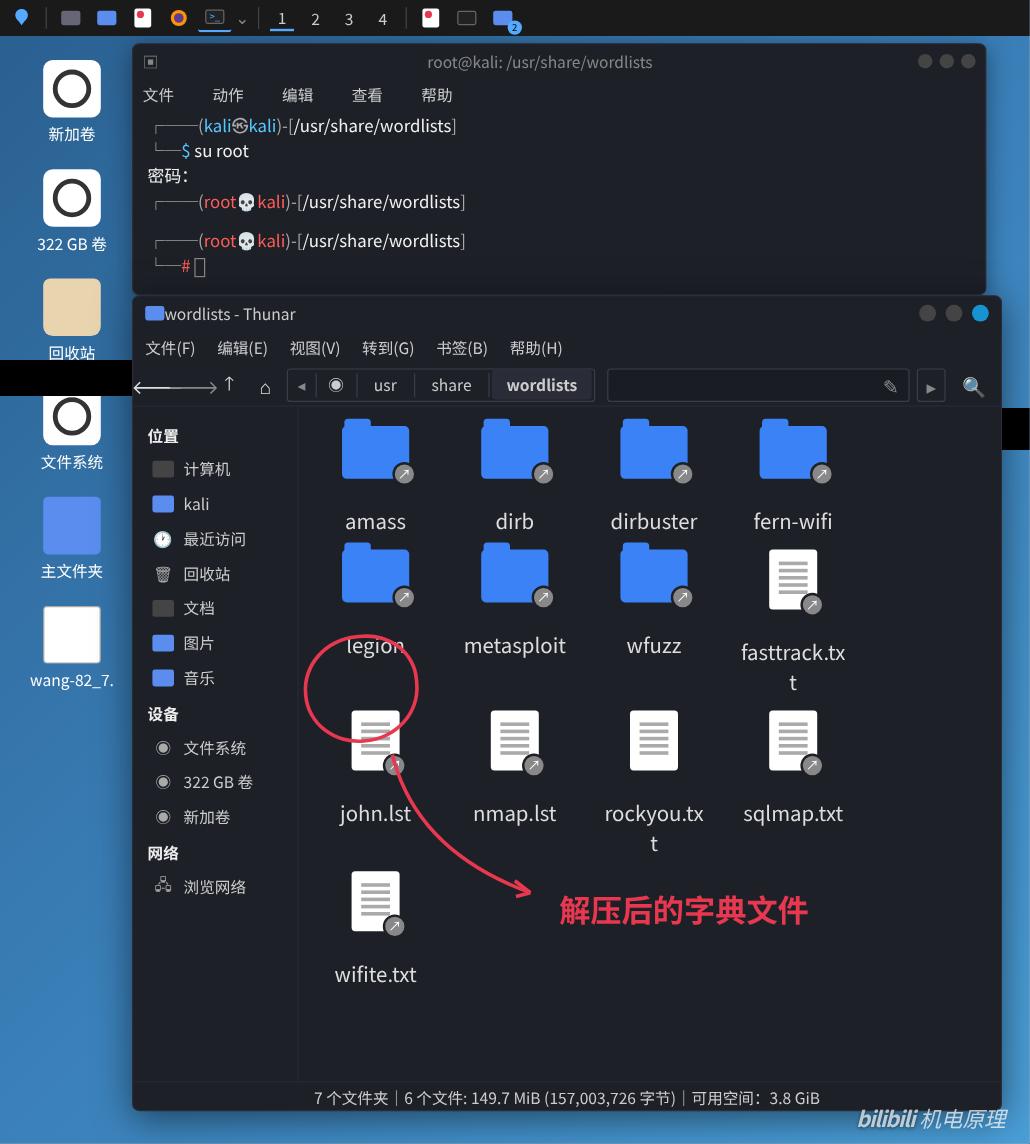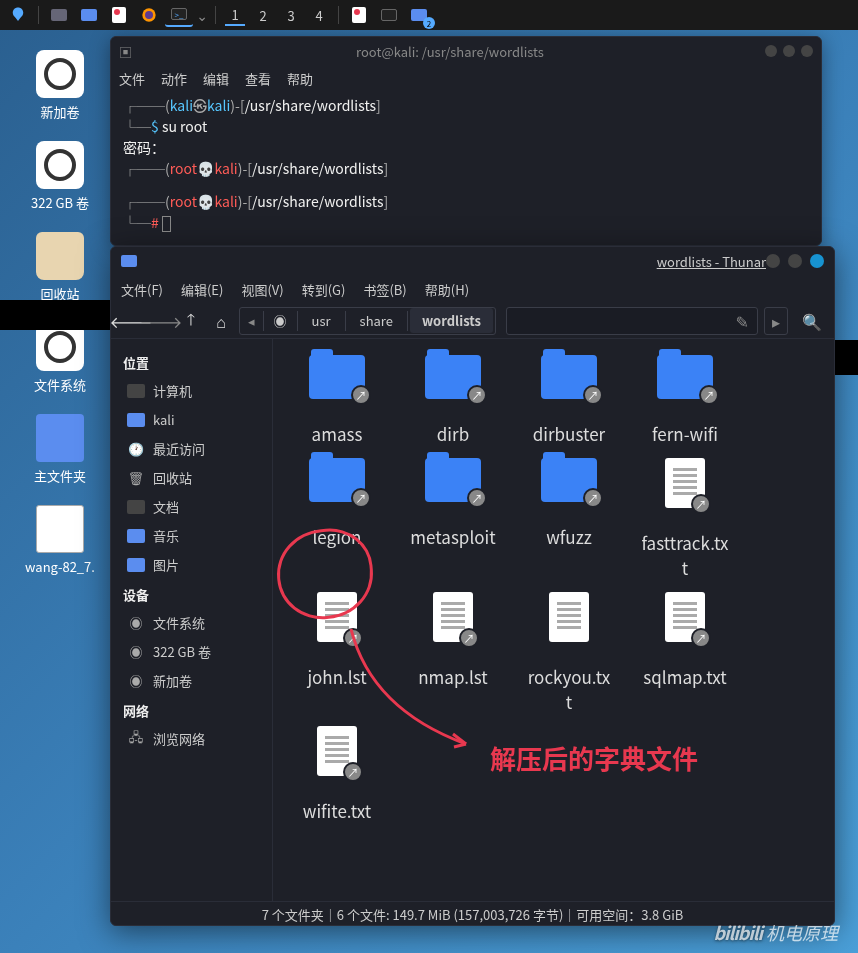--- a/index.html
+++ b/index.html
@@ -23,52 +23,52 @@
 .desktop-icon .ico.trash { background: #e8d5b0; border-radius: 6px 6px 8px 8px; }
 .desktop-icon .ico.folder { background: #5b8def; border-radius: 4px; }
 .desktop-icon .ico.file { background: #fff; border-radius: 3px; border: 1px solid #aaa; }
 
 
 .terminal-window { position: absolute; left: 110px; top: 36px; width: 712px; height: 210px; background: #1e2028; border: 1px solid #2a2d38; border-radius: 6px; box-shadow: 0 4px 20px rgba(0,0,0,.4); z-index: 10; }
 .term-titlebar { height: 28px; background: #1e2028; display: flex; align-items: center; padding: 0 8px; color: #888; font-size: 13px; border-radius: 6px 6px 0 0; }
 .term-titlebar .title { flex: 1; text-align: center; }
 .term-controls { display: flex; gap: 6px; }
 .term-controls span { width: 12px; height: 12px; border-radius: 50%; background: #444; display: inline-block; }
-.term-menubar { height: 26px; display: flex; align-items: center; padding: 0 8px; gap: 16px; color: #ccc; font-size: 13px; }
+.term-menubar { height: 26px; display: flex; align-items: center; padding: 0 8px; gap: 32px; color: #ccc; font-size: 13px; }
 .term-body { padding: 4px 12px; font-family: "Consolas", "Monaco", monospace; font-size: 14px; line-height: 1.5; }
 .prompt-line { display: block; white-space: nowrap; }
 .green { color: #5af78e; }
 .blue { color: #57c7ff; }
 .red { color: #ff5c57; }
 .white { color: #f1f1f0; }
 .gray { color: #aaa; }
 .cursor { display: inline-block; width: 9px; height: 16px; border: 1px solid #888; vertical-align: middle; }
 
 
 .thunar-window { position: absolute; left: 110px; top: 246px; width: 725px; height: 680px; background: #1e2028; border: 1px solid #2a2d38; border-radius: 6px; box-shadow: 0 6px 30px rgba(0,0,0,.5); z-index: 20; }
 .th-titlebar { height: 28px; background: #1e2028; display: flex; align-items: center; padding: 0 10px; color: #ccc; font-size: 13px; border-radius: 6px 6px 0 0; }
-.th-titlebar .title { flex: 1; text-align: right; text-decoration: underline; }
+.th-titlebar .title { flex: 1; text-align: left; }
 .th-win-controls { display: flex; gap: 8px; }
 .th-win-controls span { width: 14px; height: 14px; border-radius: 50%; display: inline-block; }
 .wc-min { background: #444; }
 .wc-max { background: #444; }
 .wc-close { background: #1793d1; }
 .th-menubar { height: 28px; display: flex; align-items: center; padding: 0 10px; gap: 18px; color: #ccc; font-size: 13px; }
 .th-toolbar { height: 36px; display: flex; align-items: center; padding: 0 8px; gap: 6px; border-bottom: 1px solid #2a2d38; }
 .th-nav-btn { width: 24px; height: 24px; display: flex; align-items: center; justify-content: center; color: #888; font-size: 16px; }
 .th-nav-btn.enabled { color: #ddd; }
 .th-pathbar { display: flex; align-items: center; gap: 2px; border: 1px solid #3a3d48; border-radius: 3px; height: 28px; padding: 0 2px; }
 .th-path-seg { padding: 3px 12px; color: #ccc; font-size: 13px; border-radius: 3px; }
 .th-path-seg.active { background: #2a2d38; font-weight: bold; }
 .th-path-sep { width: 1px; height: 20px; background: #3a3d48; }
 .th-path-input { flex: 1; height: 28px; background: #1a1c24; border: 1px solid #3a3d48; border-radius: 3px; margin-left: 4px; padding: 0 8px; display: flex; align-items: center; justify-content: flex-end; }
 .th-search-btn { width: 28px; height: 28px; display: flex; align-items: center; justify-content: center; color: #ccc; font-size: 16px; margin-left: 4px; }
 
 .th-body { display: flex; height: 562px; }
-.th-sidebar { width: 162px; background: #1e2028; border-right: 1px solid #2a2d38; padding: 8px 0; overflow-y: auto; }
+.th-sidebar { width: 138px; background: #1e2028; border-right: 1px solid #2a2d38; padding: 8px 0; overflow-y: auto; }
 .sb-heading { padding: 6px 12px 4px; color: #eee; font-size: 13px; font-weight: bold; }
 .sb-item { padding: 5px 12px 5px 16px; display: flex; align-items: center; gap: 8px; color: #ccc; font-size: 13px; }
 .sb-item .ico { width: 18px; height: 14px; display: inline-flex; align-items: center; justify-content: center; font-size: 13px; }
 .sb-ico-blue { background: #5b8def; border-radius: 2px; }
 .sb-ico-dark { background: #444; border-radius: 2px; }
 
 .th-content { flex: 1; background: #1e2028; padding: 16px 20px; position: relative; }
 .file-grid { display: flex; flex-wrap: wrap; gap: 12px 28px; }
 .file-item { width: 88px; text-align: center; }
 .file-icon { width: 56px; height: 44px; margin: 0 auto 6px; position: relative; }
@@ -258,25 +258,25 @@
         <div class="sb-item">
           <span class="ico" style="background: none; color: rgb(170, 170, 170);">🗑</span>
           <span>回收站</span>
         </div>
         <div class="sb-item">
           <span class="ico sb-ico-dark"></span>
           <span>文档</span>
         </div>
         <div class="sb-item">
           <span class="ico sb-ico-blue"></span>
+          <span>图片</span>
+        </div>
+        <div class="sb-item">
+          <span class="ico sb-ico-blue"></span>
           <span>音乐</span>
-        </div>
-        <div class="sb-item">
-          <span class="ico sb-ico-blue"></span>
-          <span>图片</span>
         </div>
         <div class="sb-heading">设备</div>
         <div class="sb-item">
           <span class="ico" style="background: none; color: rgb(170, 170, 170);">◉</span>
           <span>文件系统</span>
         </div>
         <div class="sb-item">
           <span class="ico" style="background: none; color: rgb(170, 170, 170);">◉</span>
           <span>322 GB 卷</span>
         </div>

